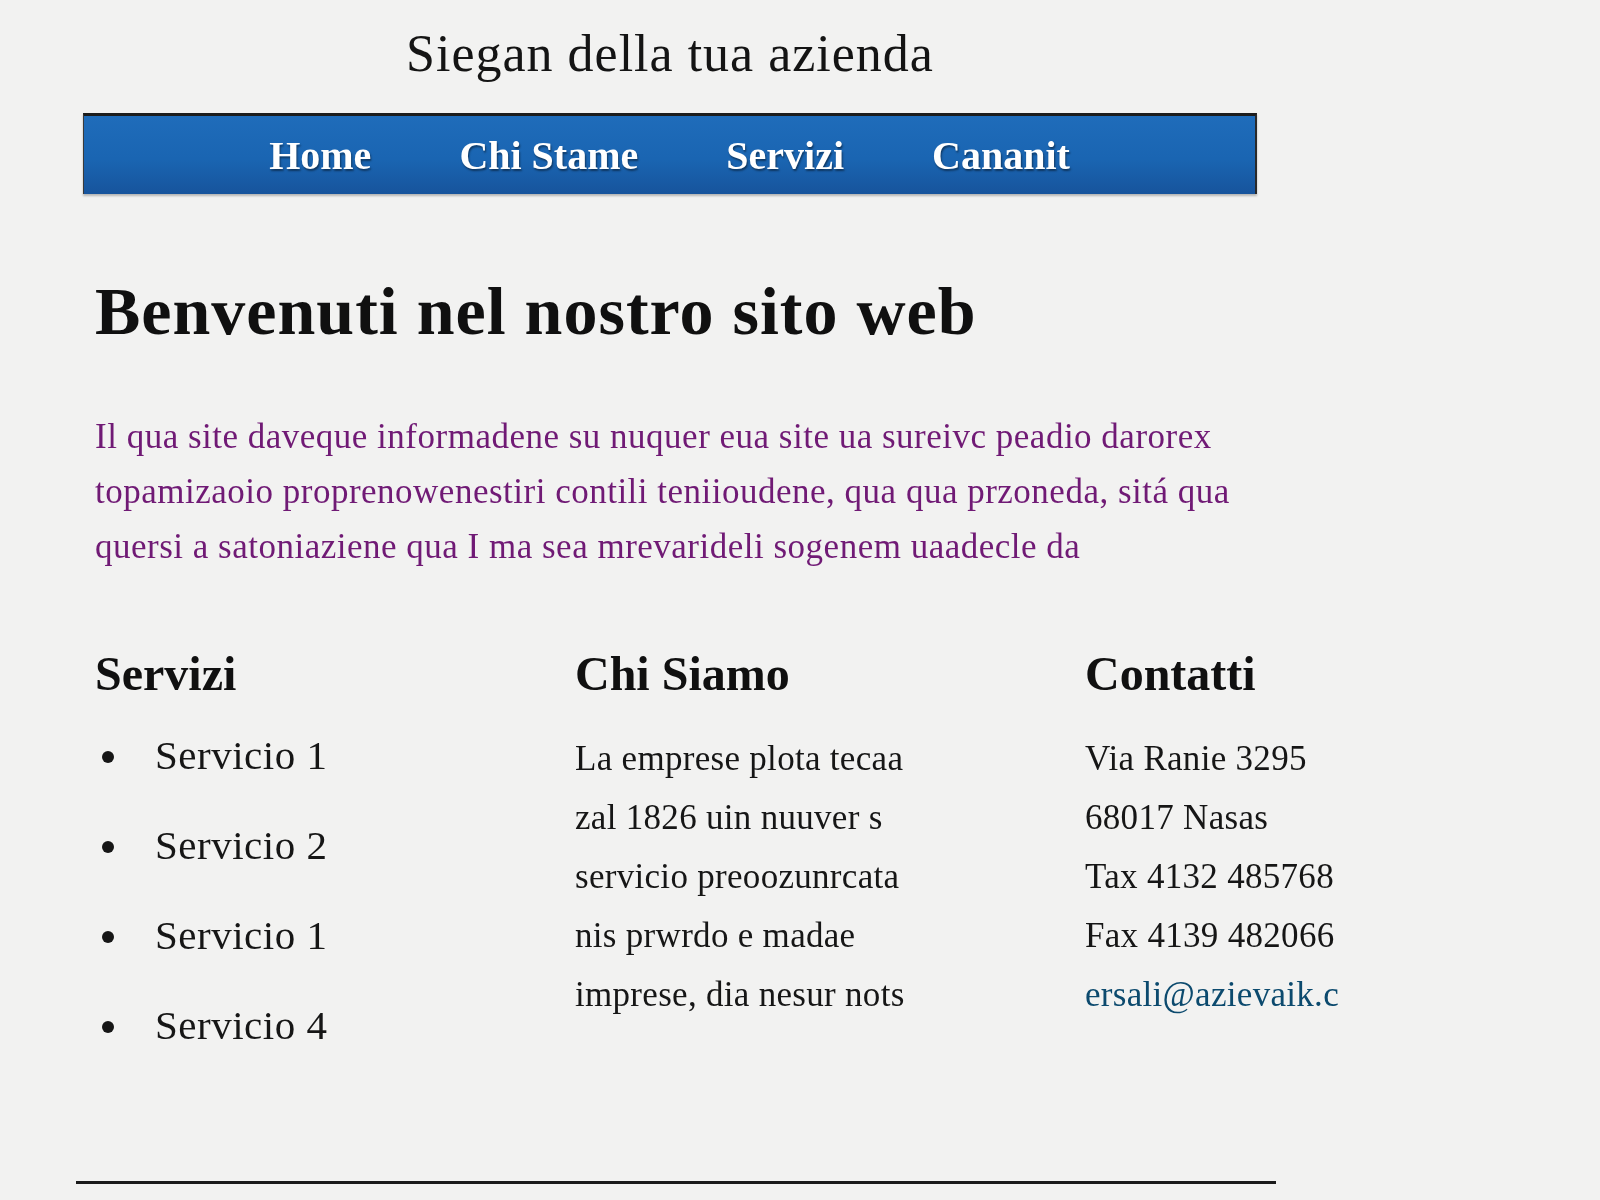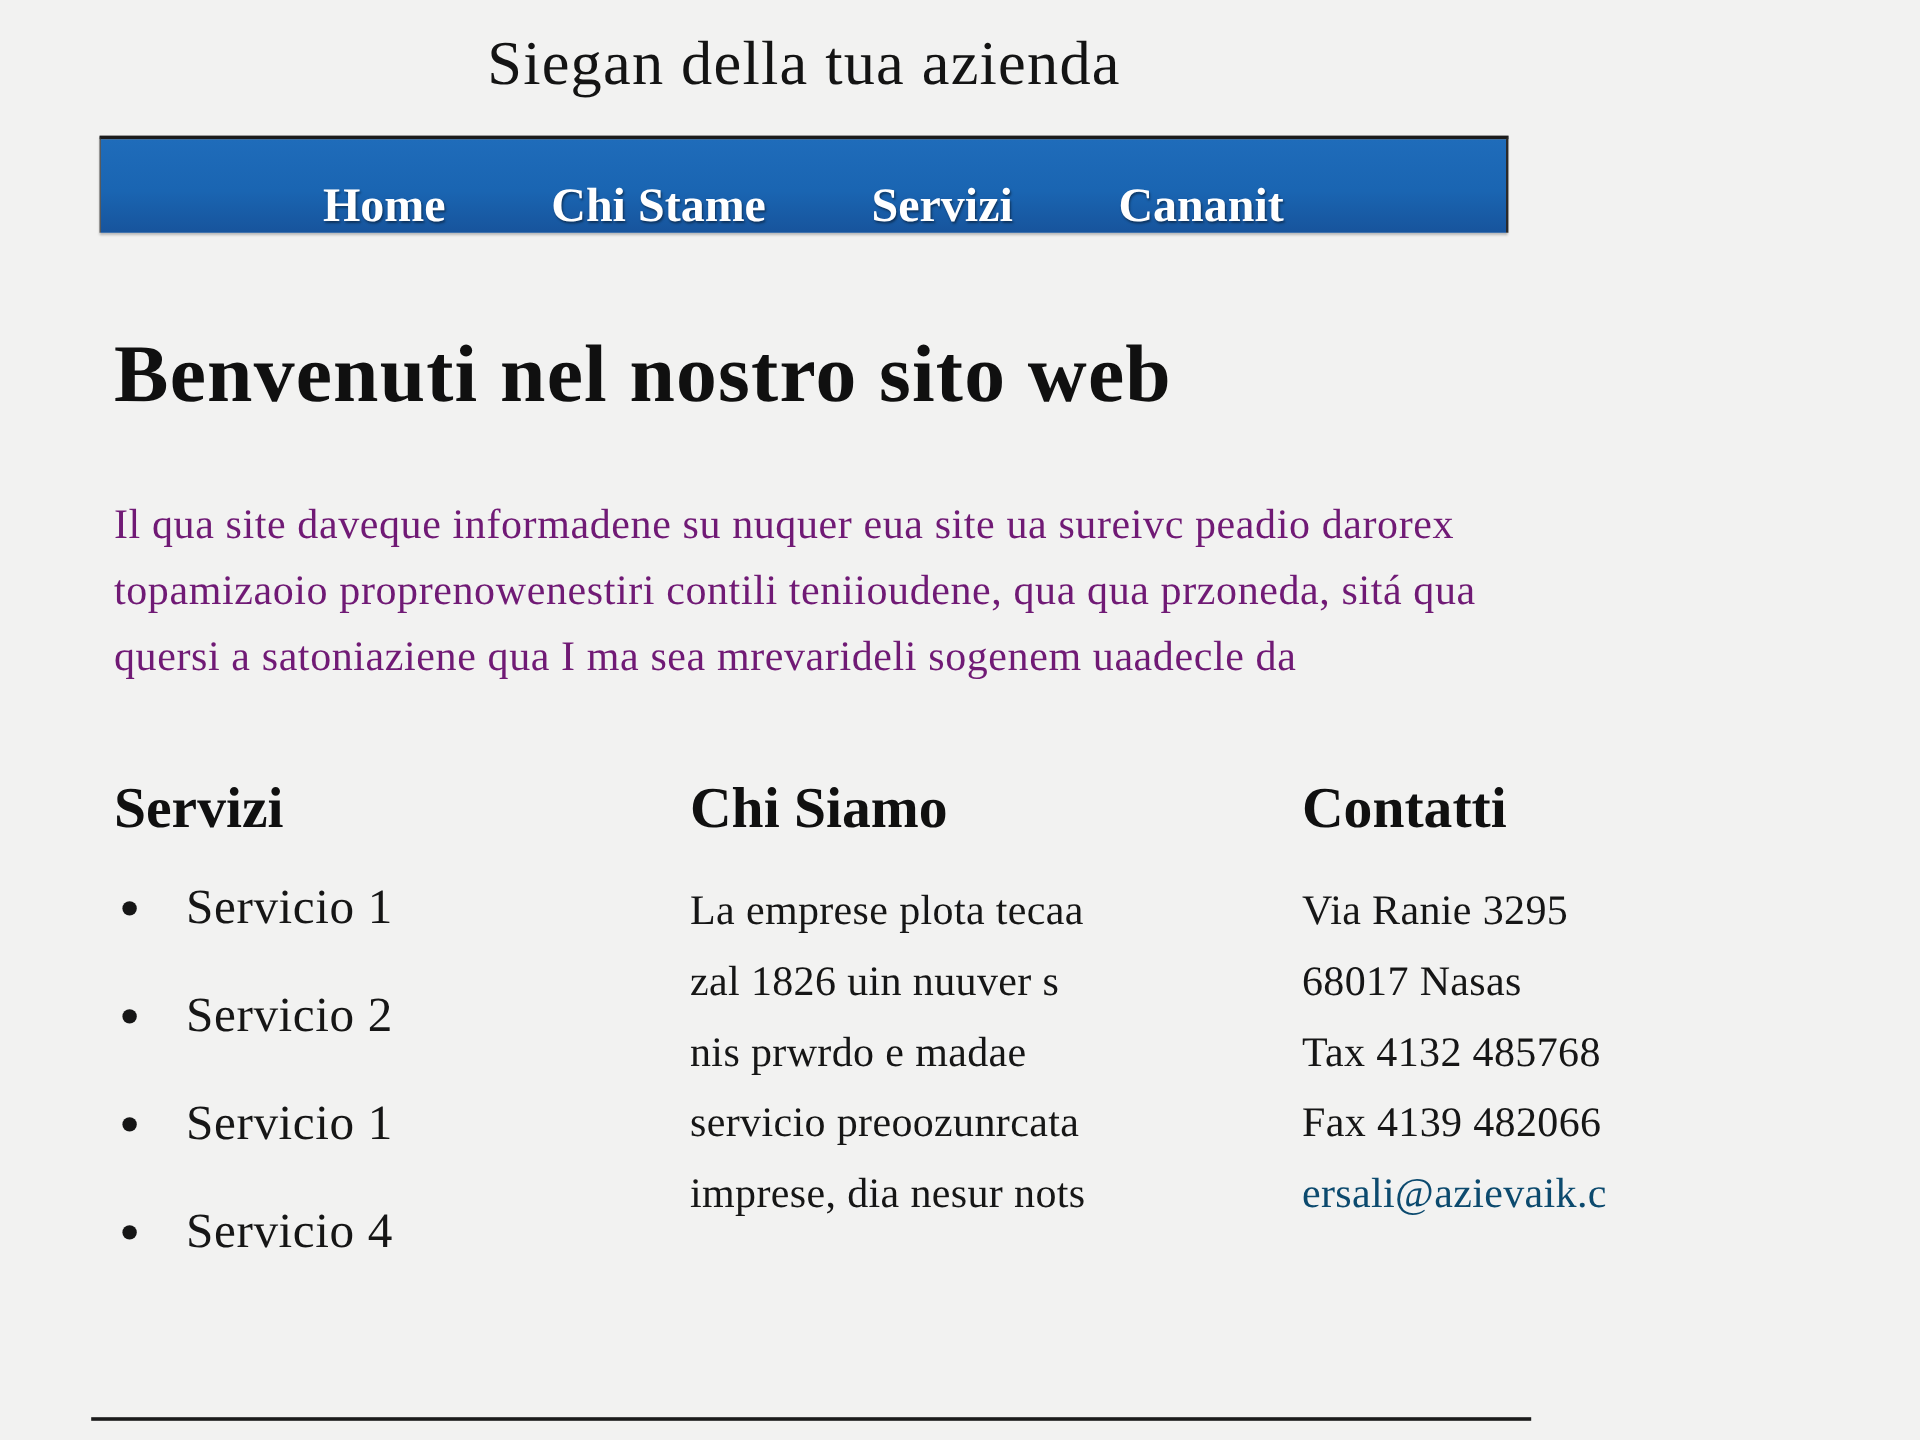--- a/index.html
+++ b/index.html
@@ -28,21 +28,21 @@
   
   .navbar {
     margin: 30px 83px 0 83px;
     height: 78px;
     background: linear-gradient(180deg, #1f6cba 0%, #1a65b2 55%, #17549c 100%);
     border-top: 3px solid #1c1c1c;
     border-right: 2px solid #2a2a2a;
     border-left: 1px solid #3a3a3a;
     box-shadow: 0 2px 2px rgba(0,0,0,0.25);
     display: flex;
-    align-items: flex-end;
+    align-items: center;
     justify-content: center;
     gap: 88px;
   }
   .nav-link {
     color: #ffffff;
     font-size: 40px;
     font-weight: bold;
     text-shadow: 1px 2px 2px rgba(0,0,0,0.45);
     cursor: pointer;
     white-space: nowrap;
@@ -138,22 +138,22 @@
           <li>Servicio 1</li>
           <li>Servicio 4</li>
         </ul>
       </div>
 
       <div class="column">
         <h2 class="col-title">Chi Siamo</h2>
         <div class="col-text">
           <div class="line">La emprese plota tecaa</div>
           <div class="line">zal 1826 uin nuuver s</div>
+          <div class="line">servicio preoozunrcata</div>
           <div class="line">nis prwrdo e madae</div>
-          <div class="line">servicio preoozunrcata</div>
           <div class="line">imprese, dia nesur nots</div>
         </div>
       </div>
 
       <div class="column">
         <h2 class="col-title">Contatti</h2>
         <div class="col-text">
           <div class="line">Via Ranie 3295</div>
           <div class="line">68017 Nasas</div>
           <div class="line">Tax 4132 485768</div>

